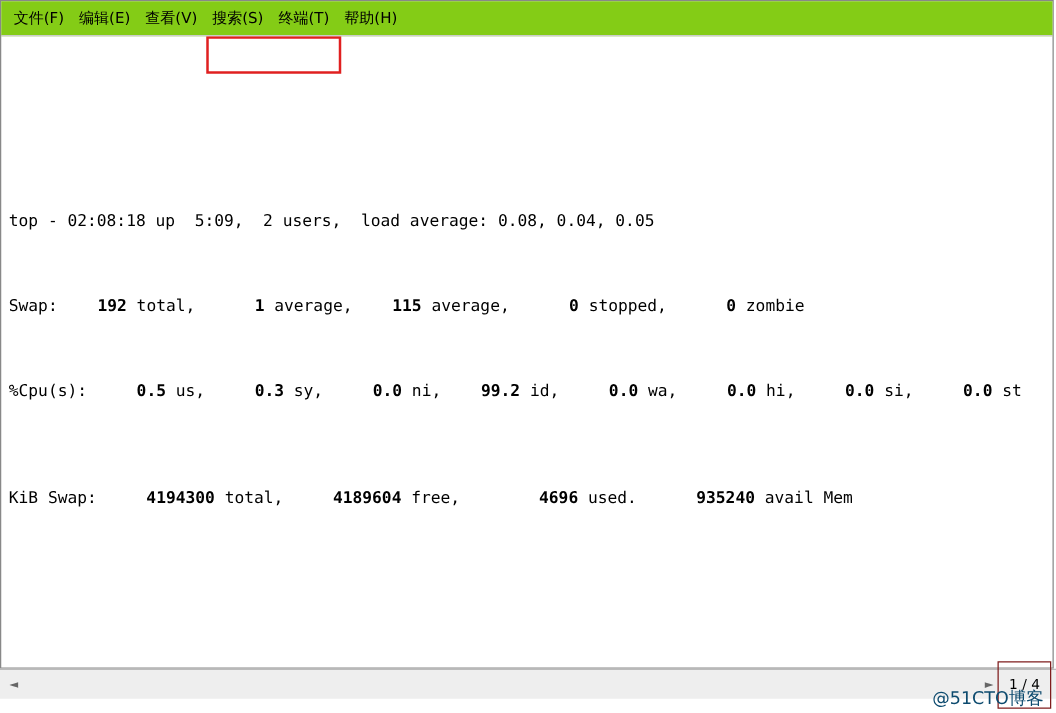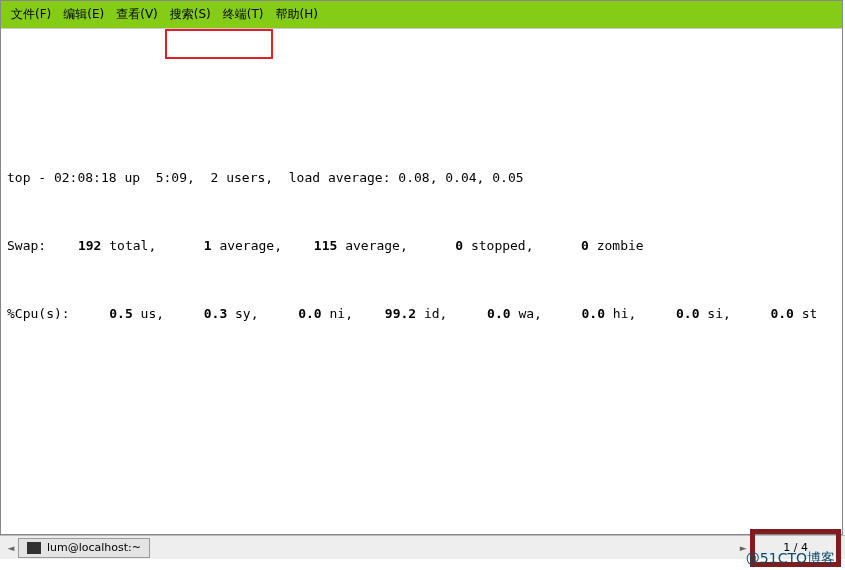--- a/index.html
+++ b/index.html
@@ -73,22 +73,22 @@
   .arrow-btn {
     width: 14px;
     height: 22px;
     display: inline-flex;
     align-items: center; justify-content: center;
     color: #666;
     font-size: 9px;
   }
   .spacer { flex: 1; }
   .pager {
-    border: 5px solid #7f1d1d;
-    padding: 1px 28px;
+    border: 1px solid #7f1d1d;
+    padding: 1px 8px;
     height: 38px;
     display: flex; align-items: center;
   }
   .watermark {
     position: absolute;
     right: 10px;
     bottom: 2px;
     font-family: "DejaVu Sans", sans-serif;
     font-size: 14px;
     color: #0c4a6e;
@@ -113,33 +113,30 @@
 
     <div>&nbsp;</div>
 
     <div>top - 02:08:18 up  5:09,  2 users,  load average: 0.08, 0.04, 0.05</div>
 
     <div><span>Swap: </span><span class="bold">192</span><span> total,   </span><span class="bold">1</span><span> average, </span><span class="bold">115</span><span> average,   </span><span class="bold">0</span><span> stopped,   </span><span class="bold">0</span><span> zombie</span></div>
 
     <div><span>%Cpu(s):  </span><span class="bold">0.5</span><span> us,  </span><span class="bold">0.3</span><span> sy,  </span><span class="bold">0.0</span><span> ni, </span><span class="bold">99.2</span><span> id,  </span><span class="bold">0.0</span><span> wa,  </span><span class="bold">0.0</span><span> hi,  </span><span class="bold">0.0</span><span> si,  </span><span class="bold">0.0</span><span> st</span></div>
 
 
+    <div><span>KiB Swap:  </span><span class="bold">4194300</span><span> total,  </span><span class="bold">4189604</span><span> free,     </span><span class="bold">4696</span><span> used.   </span><span class="bold">935240</span><span> avail Mem</span></div>
 
     <div>&nbsp;</div>
 
     
 
     
   </div>
 </div>
 
 <div class="taskbar">
   <span class="arrow-btn">◄</span>
-  <div class="task-btn">
-    <span class="task-icon"></span>
-    <span>lum@localhost:~</span>
-  </div>
   <span class="spacer"></span>
   <span class="arrow-btn">►</span>
   <div class="pager">1 / 4</div>
 </div>
 
 <div class="watermark">@51CTO博客</div>
 
 </body></html>

